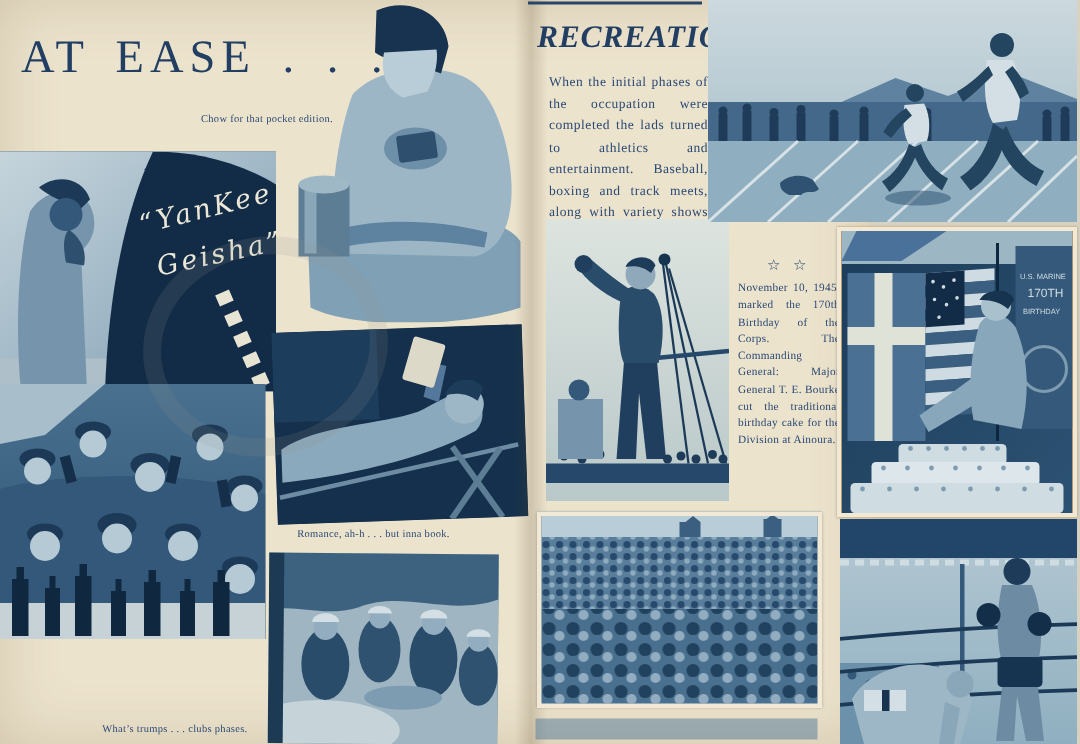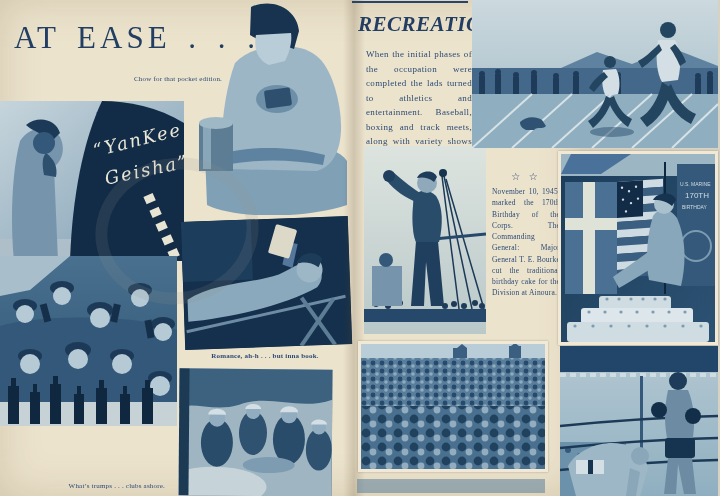--- a/index.html
+++ b/index.html
@@ -86,21 +86,21 @@
       <line x1="118" y1="80" x2="150" y2="128" stroke="#5d7d95" stroke-width="4"></line>
       <line x1="150" y1="82" x2="116" y2="128" stroke="#5d7d95" stroke-width="4"></line>
       <path d="M4,78 C30,62 70,64 96,56 C110,50 120,42 130,46 C140,50 142,62 134,70 C100,88 40,98 4,100 Z" fill="#8ba9bc"></path>
       <circle cx="127" cy="52" r="13" fill="#9db7c6"></circle>
       <path d="M114,46 C118,34 134,32 140,42 L136,50 C128,44 120,44 114,46 Z" fill="#1d3c5a"></path>
       <path d="M100,46 L106,24 L116,26 L110,50 Z" fill="#53789b"></path>
       <rect x="90" y="8" width="22" height="30" rx="2" transform="rotate(18 101 23)" fill="#ddd9c8"></rect>
     </svg>
   </div>
 
-  <div class="cap" style="left:200px;top:351px;width:130px;text-align:center;font-weight:bold;">Romance, ah-h . . . but inna book.</div>
+  <div class="cap" style="left:184px;top:351px;width:130px;text-align:center;">Romance, ah-h . . . but inna book.</div>
 
   <div class="ph" style="left:0px;top:256px;width:177px;height:170px;">
     <svg width="177" height="170" viewBox="0 0 177 170">
       <defs>
           <linearGradient id="gD" x1="0" y1="0" x2="0" y2="1">
         <stop offset="0" stop-color="#49708f"></stop>
             <stop offset="1" stop-color="#2f5474"></stop>
           </linearGradient>
         </defs>
       <rect width="177" height="170" fill="url(#gD)"></rect>
@@ -160,21 +160,21 @@
         <rect x="96" y="132" width="11" height="36"></rect>
           <rect x="99" y="124" width="5" height="10"></rect>
         <rect x="120" y="138" width="10" height="30"></rect>
           <rect x="123" y="130" width="4" height="10"></rect>
         <rect x="142" y="132" width="11" height="36"></rect>
           <rect x="145" y="124" width="5" height="10"></rect>
       </g>
     </svg>
   </div>
 
-  <div class="cap" style="left:60px;top:481px;width:105px;text-align:right;">What’s trumps . . . clubs ashore.</div>
+  <div class="cap" style="left:60px;top:481px;width:105px;text-align:right;">What’s trumps . . . clubs phases.</div>
 
   <div class="ph" style="left:179px;top:369px;width:153px;height:127px;transform:rotate(.5deg);">
     <svg width="153" height="127" viewBox="0 0 153 127">
       <rect width="153" height="127" fill="#9fb6c2"></rect>
       <path d="M0,0 H153 V30 C120,42 90,24 60,36 C35,44 12,32 0,40 Z" fill="#3d627f"></path>
       <ellipse cx="36" cy="118" rx="52" ry="20" fill="#c6d4da"></ellipse>
       <rect x="0" y="0" width="10" height="127" fill="#1d3a55"></rect>
       <g>
         <ellipse cx="38" cy="74" rx="16" ry="24" fill="#2a4c6b"></ellipse>
           <circle cx="38" cy="50" r="8" fill="#93adc0"></circle>

